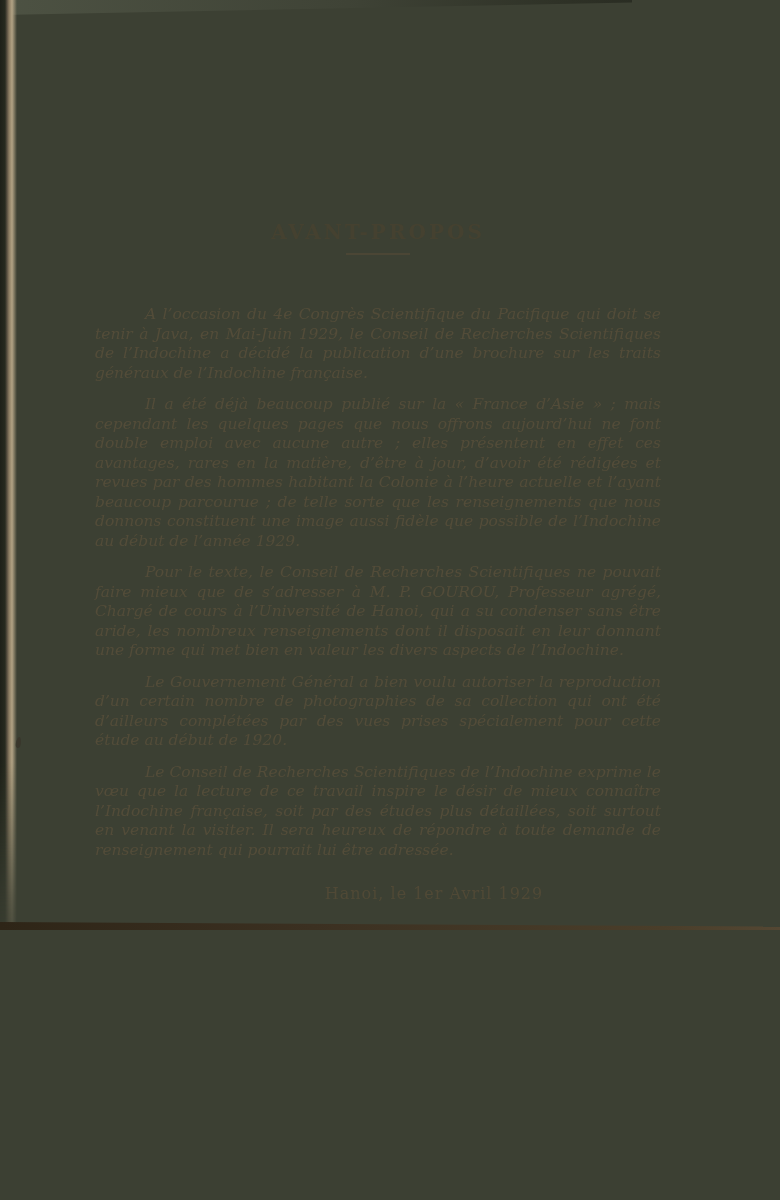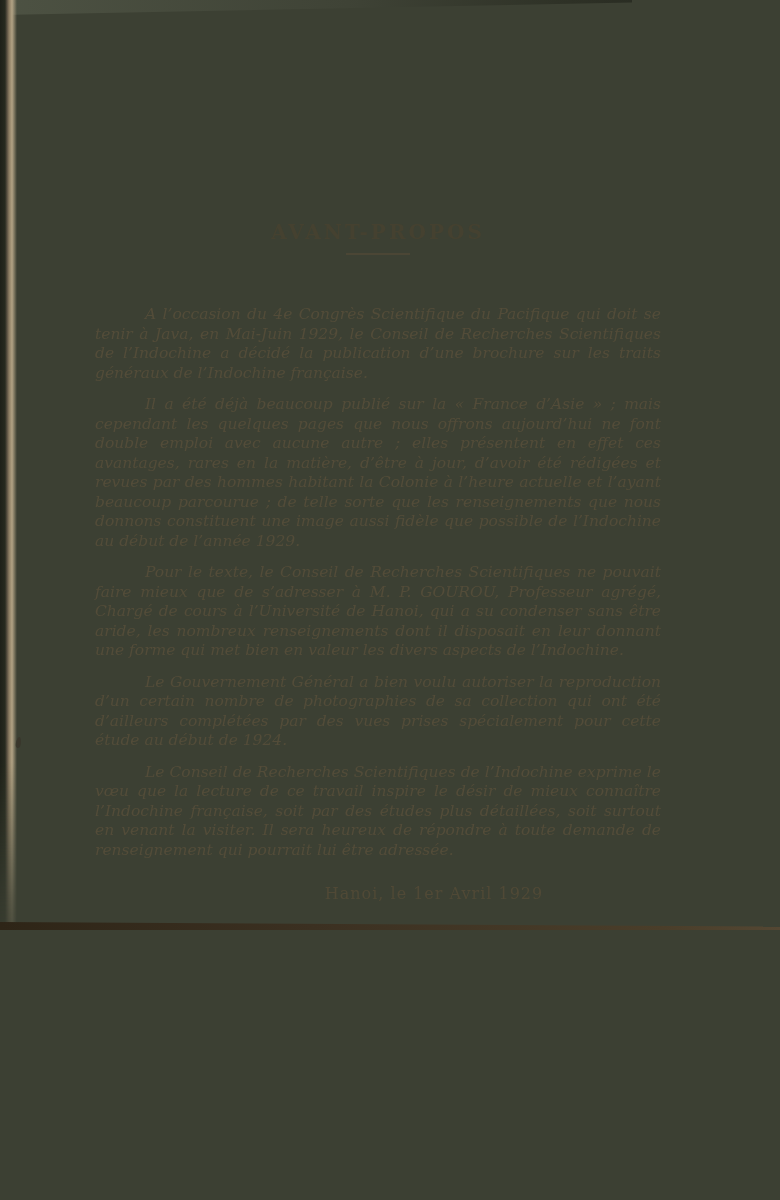--- a/index.html
+++ b/index.html
@@ -72,21 +72,21 @@
 <div class="photo">
 
   <div class="page-content">
     <h1 class="doc-title">AVANT-PROPOS</h1>
     <div class="title-rule"></div>
 
     <div class="body-text">
       <p class="para">A l’occasion du 4e Congrès Scientifique du Pacifique qui doit se tenir à Java, en Mai-Juin 1929, le Conseil de Recherches Scientifiques de l’Indochine a décidé la publication d’une brochure sur les traits généraux de l’Indochine française.</p>
       <p class="para">Il a été déjà beaucoup publié sur la « France d’Asie » ; mais cependant les quelques pages que nous offrons aujourd’hui ne font double emploi avec aucune autre ; elles présentent en effet ces avantages, rares en la matière, d’être à jour, d’avoir été rédigées et revues par des hommes habitant la Colonie à l’heure actuelle et l’ayant beaucoup parcourue ; de telle sorte que les renseignements que nous donnons constituent une image aussi fidèle que possible de l’Indochine au début de l’année 1929.</p>
       <p class="para">Pour le texte, le Conseil de Recherches Scientifiques ne pouvait faire mieux que de s’adresser à M. P. GOUROU, Professeur agrégé, Chargé de cours à l’Université de Hanoi, qui a su condenser sans être aride, les nombreux renseignements dont il disposait en leur donnant une forme qui met bien en valeur les divers aspects de l’Indochine.</p>
-      <p class="para">Le Gouvernement Général a bien voulu autoriser la reproduction d’un certain nombre de photographies de sa collection qui ont été d’ailleurs complétées par des vues prises spécialement pour cette étude au début de 1924.</p>
+      <p class="para">Le Gouvernement Général a bien voulu autoriser la reproduction d’un certain nombre de photographies de sa collection qui ont été d’ailleurs complétées par des vues prises spécialement pour cette étude au début de 1920.</p>
       <p class="para">Le Conseil de Recherches Scientifiques de l’Indochine exprime le vœu que la lecture de ce travail inspire le désir de mieux connaître l’Indochine française, soit par des études plus détaillées, soit surtout en venant la visiter. Il sera heureux de répondre à toute demande de renseignement qui pourrait lui être adressée.</p>
     </div>
 
     <div class="dateline">Hanoi, le 1er Avril 1929</div>
     <div class="signature">Le Conseil de Recherches Scientifiques de l’Indochine.</div>
   </div>
 
   <div class="top-band"></div>
   <div class="left-edge"></div>
   <div class="bottom-edge"></div>

